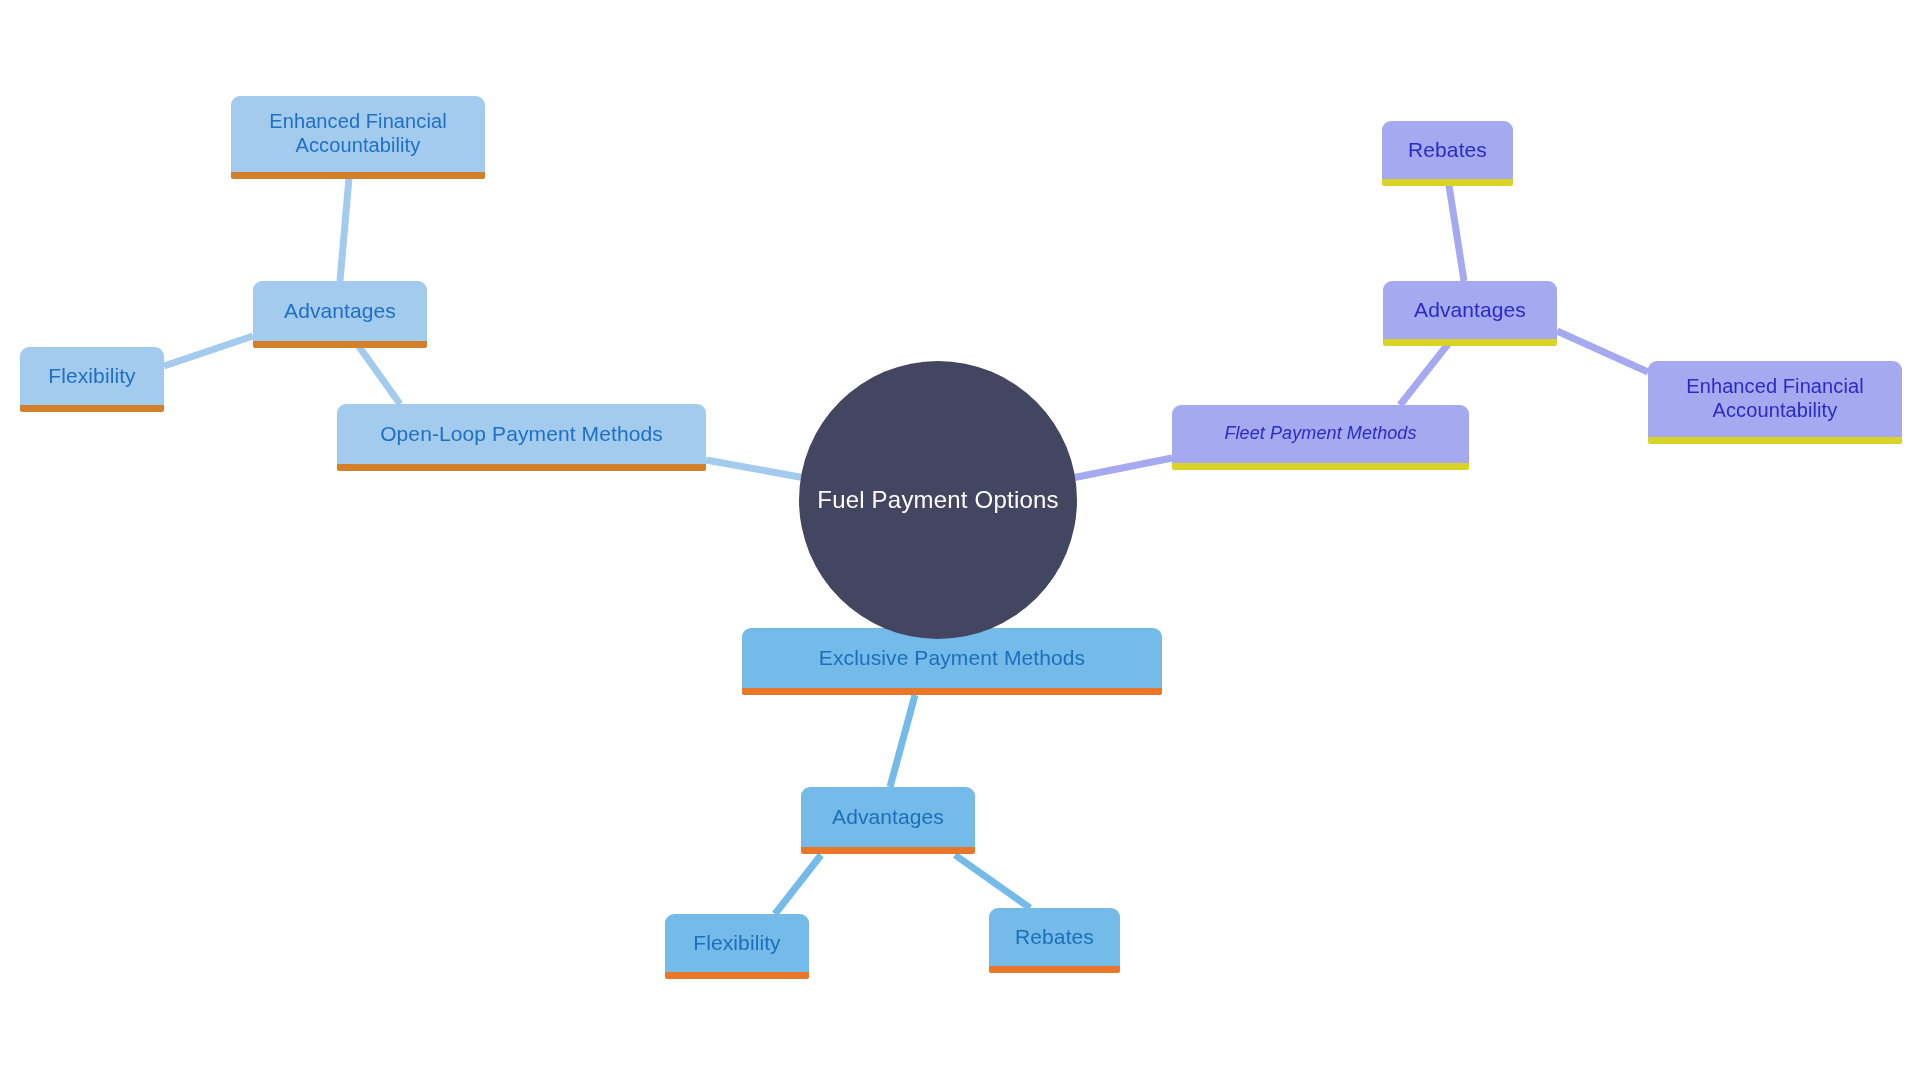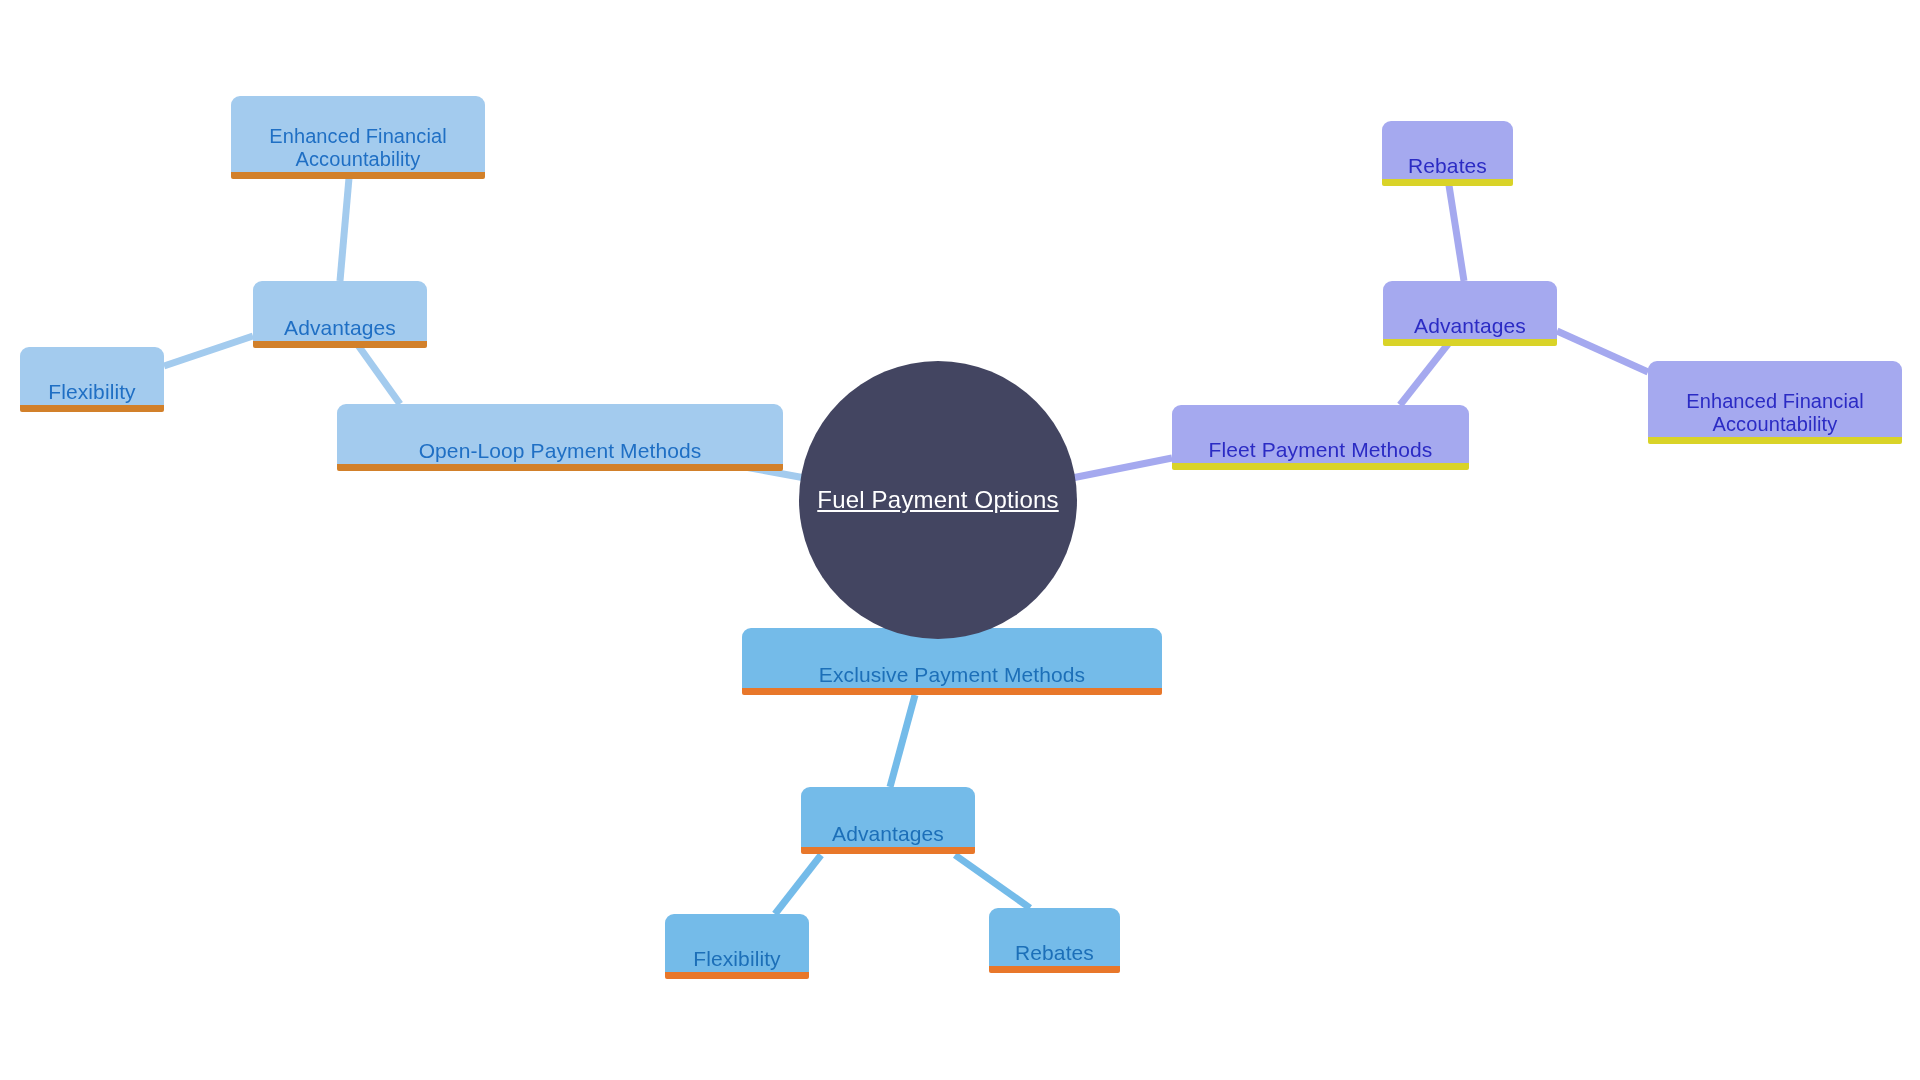--- a/index.html
+++ b/index.html
@@ -23,21 +23,21 @@
     left: 0;
     top: 0;
     width: 1920px;
     height: 1080px;
     pointer-events: none;
   }
   .node {
     position: absolute;
     box-sizing: border-box;
     display: flex;
-    align-items: flex-end;
+    align-items: center;
     justify-content: center;
     text-align: center;
     border-radius: 9px 9px 0 0;
     line-height: 1.18;
     white-space: pre-line;
     letter-spacing: 0.1px;
   }
   .node-accent {
     position: absolute;
     left: 0;
@@ -69,21 +69,20 @@
     position: absolute;
     border-radius: 50%;
     background: #434561;
     color: #ffffff;
     display: flex;
     align-items: center;
     justify-content: center;
     text-align: center;
     font-size: 24px;
     letter-spacing: 0.2px;
-    text-decoration: underline;
   }
 </style>
 </head>
 <body>
 
 <div id="mindmap-root">
 
   <svg id="edge-layer" viewBox="0 0 1920 1080" width="1920" height="1080">
       <line x1="805" y1="478" x2="706" y2="460" stroke="#a3cbee" stroke-width="7" stroke-linecap="butt"></line>
       <line x1="400" y1="404" x2="355" y2="341" stroke="#a3cbee" stroke-width="7" stroke-linecap="butt"></line>
@@ -93,26 +92,26 @@
       <line x1="1400" y1="405" x2="1452" y2="339" stroke="#a5a9ef" stroke-width="7" stroke-linecap="butt"></line>
       <line x1="1464" y1="281" x2="1448" y2="179" stroke="#a5a9ef" stroke-width="7" stroke-linecap="butt"></line>
       <line x1="1557" y1="331" x2="1648" y2="372" stroke="#a5a9ef" stroke-width="7" stroke-linecap="butt"></line>
       <line x1="930" y1="632" x2="925" y2="628" stroke="#74bbe9" stroke-width="7" stroke-linecap="butt"></line>
       <line x1="915" y1="695" x2="890" y2="787" stroke="#74bbe9" stroke-width="7" stroke-linecap="butt"></line>
       <line x1="821" y1="855" x2="775" y2="914" stroke="#74bbe9" stroke-width="7" stroke-linecap="butt"></line>
       <line x1="955" y1="855" x2="1030" y2="908" stroke="#74bbe9" stroke-width="7" stroke-linecap="butt"></line>
     </svg>
 
   <div id="node-layer">
-      <div class="node theme-lightblue" style="left: 337px; top: 404px; width: 446px; height: 60px; font-size: 21px;"><span>Open-Loop Payment Methods</span><span class="node-accent"></span></div>
+      <div class="node theme-lightblue" style="left: 337px; top: 404px; width: 369px; height: 60px; font-size: 21px;"><span>Open-Loop Payment Methods</span><span class="node-accent"></span></div>
       <div class="node theme-lightblue" style="left: 253px; top: 281px; width: 174px; height: 60px; font-size: 21px;"><span>Advantages</span><span class="node-accent"></span></div>
       <div class="node theme-lightblue" style="left: 231px; top: 96px; width: 254px; height: 76px; font-size: 20px;"><span>Enhanced Financial
 Accountability</span><span class="node-accent"></span></div>
       <div class="node theme-lightblue" style="left: 20px; top: 347px; width: 144px; height: 58px; font-size: 21px;"><span>Flexibility</span><span class="node-accent"></span></div>
-      <div class="node theme-periwinkle" style="left: 1172px; top: 405px; width: 297px; height: 58px; font-size: 21px;"><span>Fleet Payment Methods</span><span class="node-accent"></span></div>
+      <div class="node theme-periwinkle" style="left: 1172px; top: 405px; width: 297px; height: 58px; font-size: 18px; font-style: italic;"><span>Fleet Payment Methods</span><span class="node-accent"></span></div>
       <div class="node theme-periwinkle" style="left: 1383px; top: 281px; width: 174px; height: 58px; font-size: 21px;"><span>Advantages</span><span class="node-accent"></span></div>
       <div class="node theme-periwinkle" style="left: 1382px; top: 121px; width: 131px; height: 58px; font-size: 21px;"><span>Rebates</span><span class="node-accent"></span></div>
       <div class="node theme-periwinkle" style="left: 1648px; top: 361px; width: 254px; height: 76px; font-size: 20px;"><span>Enhanced Financial
 Accountability</span><span class="node-accent"></span></div>
       <div class="node theme-brightblue" style="left: 742px; top: 628px; width: 420px; height: 60px; font-size: 21px;"><span>Exclusive Payment Methods</span><span class="node-accent"></span></div>
       <div class="node theme-brightblue" style="left: 801px; top: 787px; width: 174px; height: 60px; font-size: 21px;"><span>Advantages</span><span class="node-accent"></span></div>
       <div class="node theme-brightblue" style="left: 665px; top: 914px; width: 144px; height: 58px; font-size: 21px;"><span>Flexibility</span><span class="node-accent"></span></div>
       <div class="node theme-brightblue" style="left: 989px; top: 908px; width: 131px; height: 58px; font-size: 21px;"><span>Rebates</span><span class="node-accent"></span></div>
     </div>
 

